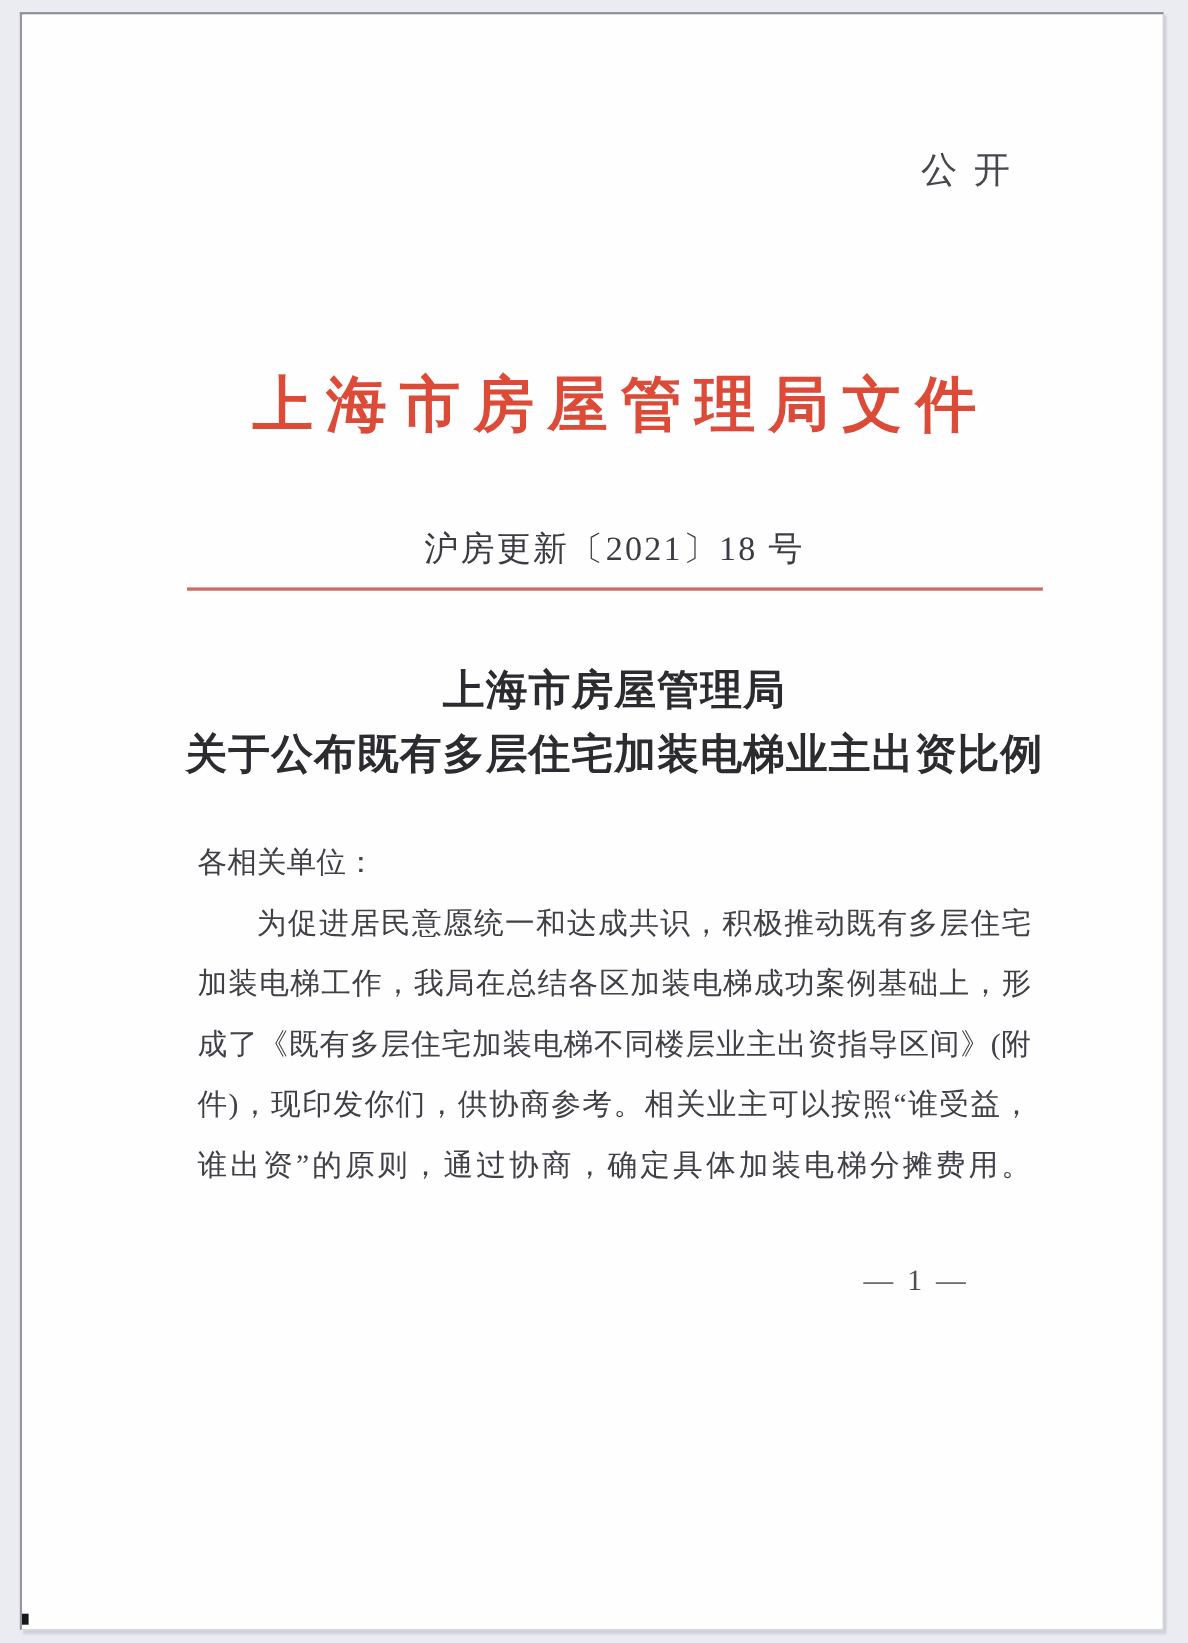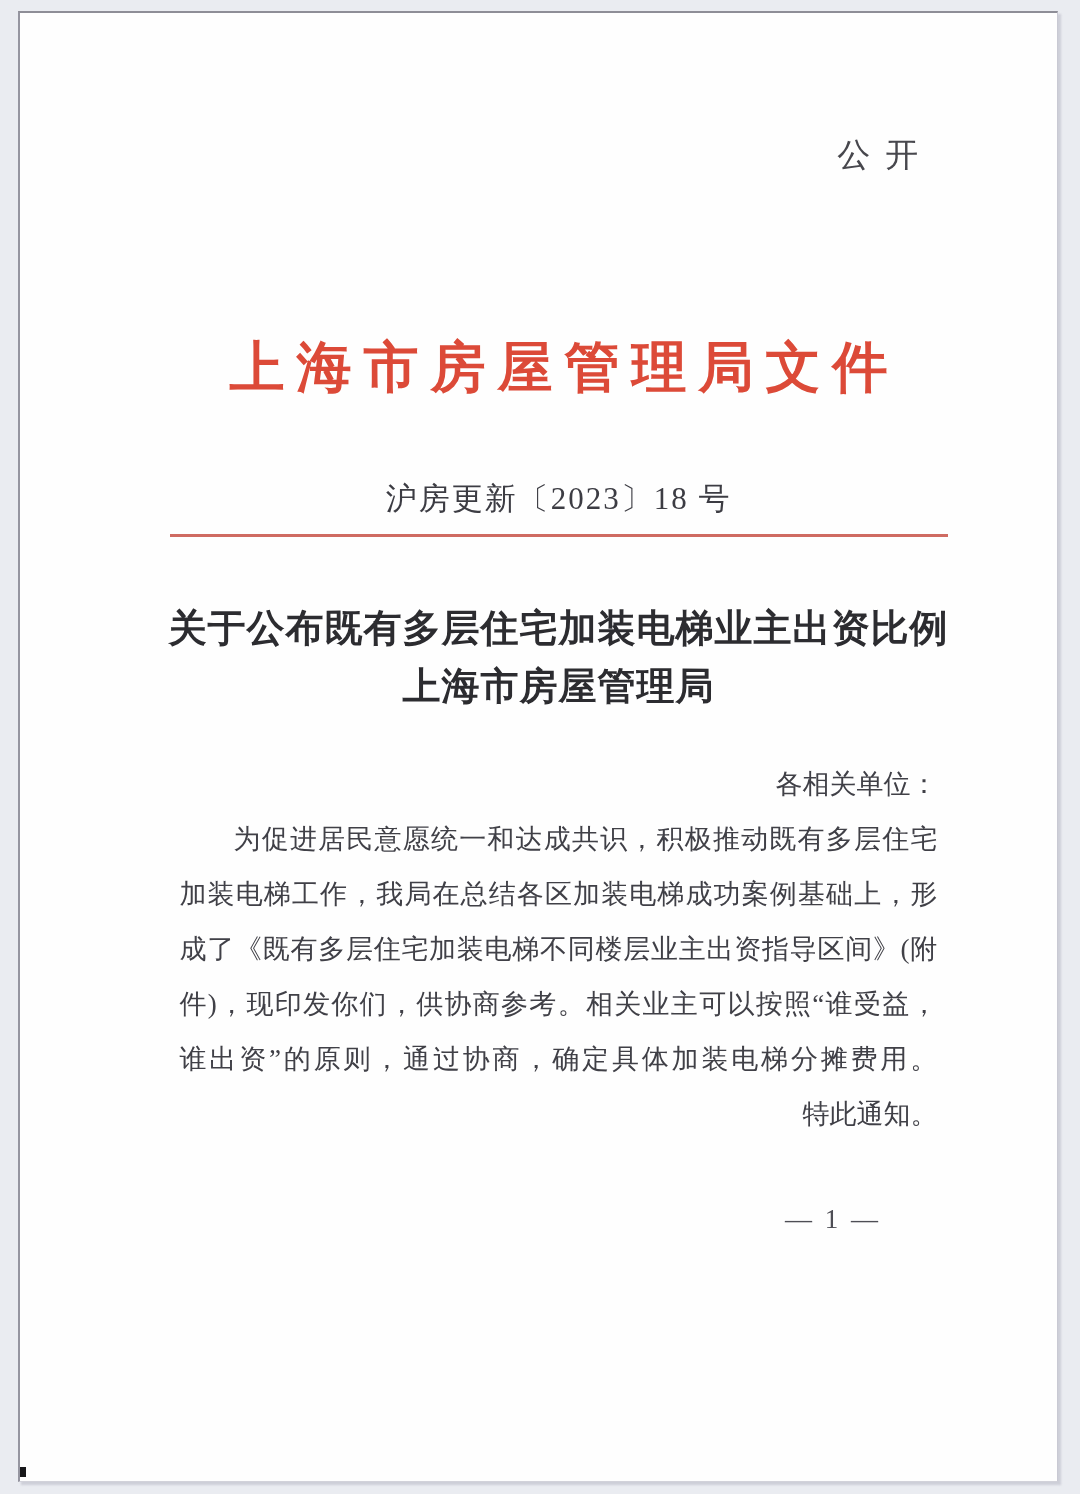--- a/index.html
+++ b/index.html
@@ -77,21 +77,20 @@
     font-weight: 700;
     line-height: 58px;
     letter-spacing: 1px;
     color: #2c2c30;
   }
   .body-block {
     width: 758px;
     margin: 42px auto 0 auto;
     font-size: 27px;
     color: #404047;
-    text-align: right;
   }
   .line {
     height: 55px;
     line-height: 55px;
     white-space: nowrap;
   }
   .char-justify {
     display: flex;
     justify-content: space-between;
     align-items: center;
@@ -118,27 +117,27 @@
 </style>
 </head>
 <body>
 
 <div class="page">
 
   <div class="classification">公开</div>
 
   <h1 class="agency-header">上海市房屋管理局文件</h1>
 
-  <div class="doc-number">沪房更新〔2023〕18 号</div>
+  <div class="doc-number">沪房更新〔2021〕18 号</div>
 
   <div class="red-rule"></div>
 
   <div class="doc-title">
+    <div>上海市房屋管理局</div>
     <div>关于公布既有多层住宅加装电梯业主出资比例</div>
-    <div>上海市房屋管理局</div>
   </div>
 
   <div class="body-block">
     <div class="line">各相关单位：</div>
     <div class="line char-justify indent2">
         <span>为</span>
         <span>促</span>
         <span>进</span>
         <span>居</span>
         <span>民</span>
@@ -273,19 +272,18 @@
         <span>加</span>
         <span>装</span>
         <span>电</span>
         <span>梯</span>
         <span>分</span>
         <span>摊</span>
         <span>费</span>
         <span>用</span>
         <span>。</span>
       </div>
-    <div class="line closing">特此通知。</div>
   </div>
 
   <div class="page-number">— 1 —</div>
 
   <div class="corner-dot"></div>
 </div>
 
 </body></html>

